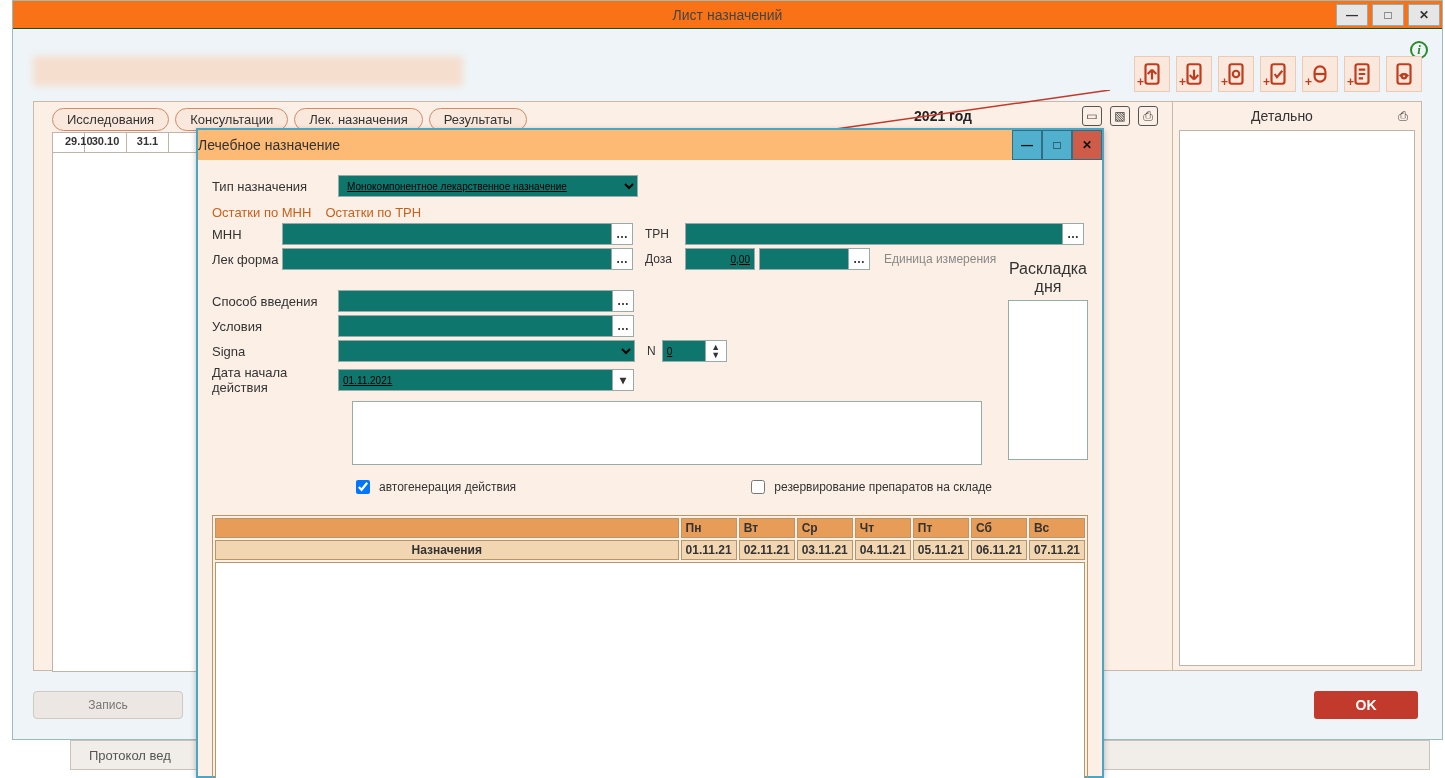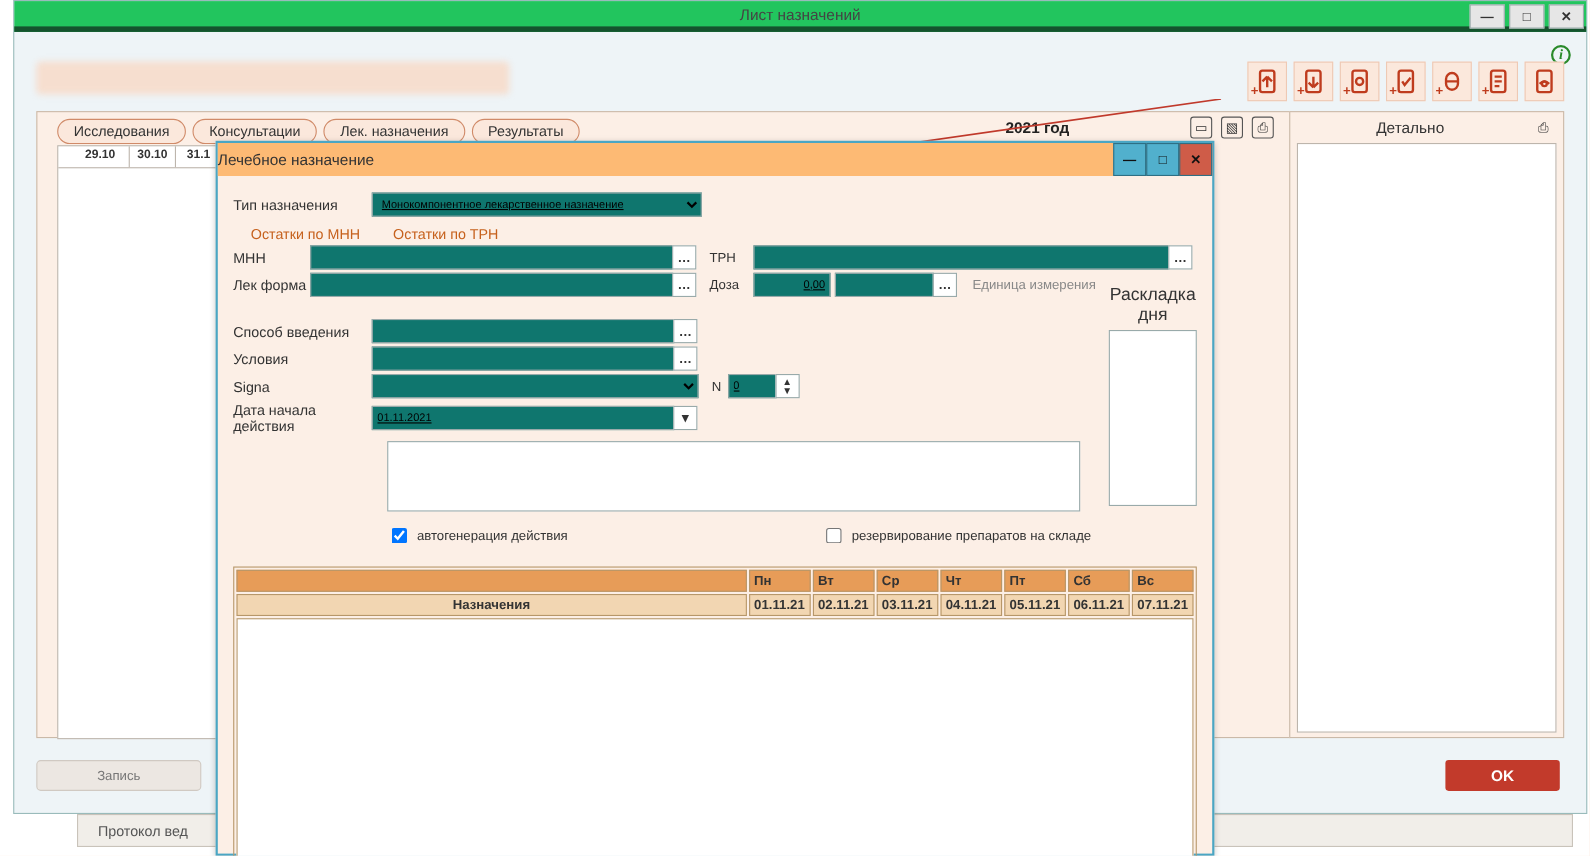--- a/index.html
+++ b/index.html
@@ -5,22 +5,22 @@
   * { box-sizing: border-box; }
   html, body { margin:0; padding:0; font-family: Tahoma, Arial, sans-serif; font-size:12px; color:#333; }
   body { background:#fff; width:1445px; height:778px; position:relative; overflow:hidden; }
 
   
   .win1 {
     position:absolute; left:12px; top:0; width:1431px; height:740px;
     background:#eef4f7; border:1px solid #9bb;
   }
   .win1-titlebar {
-    height:28px; background:#22c55e; display:flex; align-items:center; justify-content:center;
-    position:relative; border-bottom:5px solid #14532d;
+    height:28px; background:#f97316; display:flex; align-items:center; justify-content:center;
+    position:relative; border-bottom:1px solid #14532d;
   }
   .win1-titlebar .title { font-size:14px; color:#444; }
   .win1-titlebar .controls { position:absolute; right:0; top:0; height:28px; display:flex; }
   .tb-btn {
     width:32px; height:22px; margin:3px 2px; background:#e6e6e6; border:1px solid #9aa;
     display:flex; align-items:center; justify-content:center; font-weight:bold; color:#333;
     font-size:12px;
   }
   .tb-btn.close { background:#e6e6e6; }
   .info-icon {
@@ -66,21 +66,21 @@
   }
   .sic { width:20px; height:20px; border:1px solid #555; border-radius:3px; display:flex; align-items:center; justify-content:center; font-size:12px; }
 
   
   .dategrid {
     position:absolute; left:18px; top:30px; width:960px; height:540px;
     background:#fff; border:1px solid #bdb5ac;
   }
   .dategrid .head { height:20px; display:flex; border-bottom:1px solid #bdb5ac; }
   .dategrid .head div { width:42px; text-align:center; font-weight:bold; font-size:11px; border-right:1px solid #bdb5ac; padding-top:2px;}
-  .dategrid .head div:first-child { width:65px;padding-left:12px; }
+  .dategrid .head div:first-child { width:32px;padding-left:12px; }
 
   
   .sidepanel {
     position:absolute; right:20px; top:100px; width:250px; height:570px;
     background:#fcefe6; border:1px solid #cab9a8;
   }
   .sidepanel .lbl { position:absolute; left:0; right:30px; top:6px; text-align:center; font-size:14px; color:#333; }
   .sidepanel .printer { position:absolute; right:8px; top:4px; width:20px; height:20px; display:flex; align-items:center; justify-content:center;}
   .sidewhite { position:absolute; left:6px; top:28px; right:6px; bottom:4px; background:#fff; border:1px solid #bdb5ac;}
 
@@ -122,21 +122,21 @@
   .row { display:flex; align-items:center; margin:3px 0; }
   .lblcol { width:126px; font-size:13px; color:#333; }
   select.inp, input.inp {
     height:22px; border:1px solid #9aa; background:#0f766e; font-size:10px; padding:0 4px;text-decoration:underline;
   }
   .ellipsis-btn {
     width:22px; height:22px; border:1px solid #9aa; background:#fff;
     display:inline-flex; align-items:center; justify-content:center; font-weight:bold;
     margin-left:-1px;
   }
-  .link { color:#c6611d; font-size:13px; margin-right:14px; text-decoration:none;margin-left:16px; }
+  .link { color:#c6611d; font-size:13px; margin-right:14px; text-decoration:none; }
 
   .dayfield {
     position:absolute; right:14px; top:100px; width:80px; text-align:center; font-size:16px;
   }
   .daybox {
     width:80px; height:160px; border:1px solid #9aa; background:#fff; margin-top:4px;
   }
 
   .sigarea { width:630px; height:64px; border:1px solid #9aa; background:#fff; margin-top:6px; margin-left:140px;}
   .chkrow { display:flex; align-items:center; gap:6px; margin-top:6px; }

